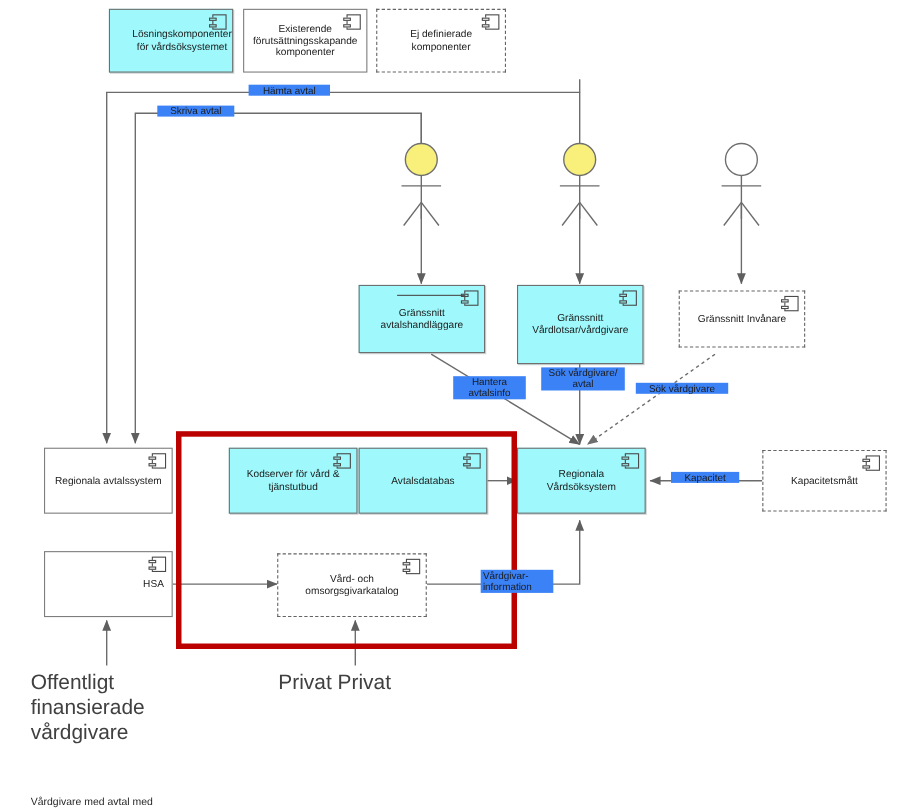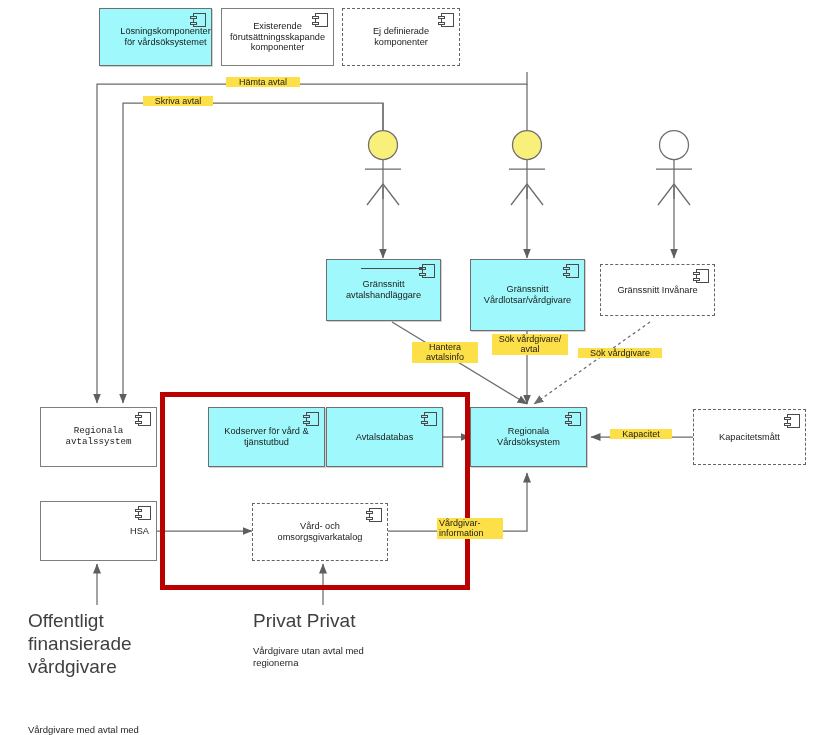--- a/index.html
+++ b/index.html
@@ -83,21 +83,21 @@
     top:8px; left:34px;
     width:62px; height:0;
     border-top:1.6px solid #4b4b4b;
   }
 
   
   .edge-label{
     position:absolute;
     font-size:9px;
     color:#1b1b1b;
-    background:#fde047;
+    background:#3b82f6;
     line-height:1.15;
     text-align:center;
     white-space:pre-line;
     padding:0 2px;
     z-index:4;
   }
 
   
   .red-box{
     position:absolute;
@@ -218,26 +218,26 @@
     <span class="uml-icon"></span>
     <span class="top-rule"></span>
     <span class="lbl">Gränssnitt avtalshandläggare</span>
   </div>
 
   <div class="comp solid f9" style="left:470px; top:259px; width:115px; height:72px;">
     <span class="uml-icon"></span>
     <span class="lbl">Gränssnitt Vårdlotsar/vårdgivare</span>
   </div>
 
-  <div class="comp dashed f9" style="left:600px; top:264px; width:115px; height:52px;">
+  <div class="comp dashed f9" style="left:617px; top:264px; width:115px; height:52px;">
     <span class="uml-icon"></span>
     <span class="lbl">Gränssnitt Invånare</span>
   </div>
 
-  <div class="comp plain f9" style="left:40px; top:407px; width:117px; height:60px;font-family:Liberation Mono, monospace;">
+  <div class="comp plain f9" style="left:40px; top:407px; width:117px; height:60px;">
     <span class="uml-icon"></span>
     <span class="lbl">Regionala avtalssystem</span>
   </div>
 
   <div class="comp solid f9" style="left:180px; top:407px; width:117px; height:60px;margin-left:28px;">
     <span class="uml-icon"></span>
     <span class="lbl">Kodserver för vård &amp; tjänstutbud</span>
   </div>
 
   <div class="comp solid f9" style="left:326px; top:407px; width:117px; height:60px;">
@@ -281,15 +281,14 @@
 
   <div class="edge-label" style="left:610px; top:429px; width:58px;">Kapacitet</div>
 
   <div class="edge-label" style="left:437px; top:518px; width:62px; text-align:left;">Vårdgivar-
 information</div>
 
   <div class="legend-title" style="left:28px; top:610px; width:140px; font-size:19px;">Offentligt finansierade vårdgivare</div>
   <div class="legend-sub" style="left:28px; top:724px; width:140px;">Vårdgivare med avtal med regionerna</div>
 
   <div class="legend-title" style="left:253px; top:610px; width:180px; font-size:19px;">Privat Privat</div>
-  <div class="legend-sub" style="left:253px; top:645px; width:140px;">Vårdgivare utan avtal med regionerna</div>
 
 </div>
 
 </body></html>

